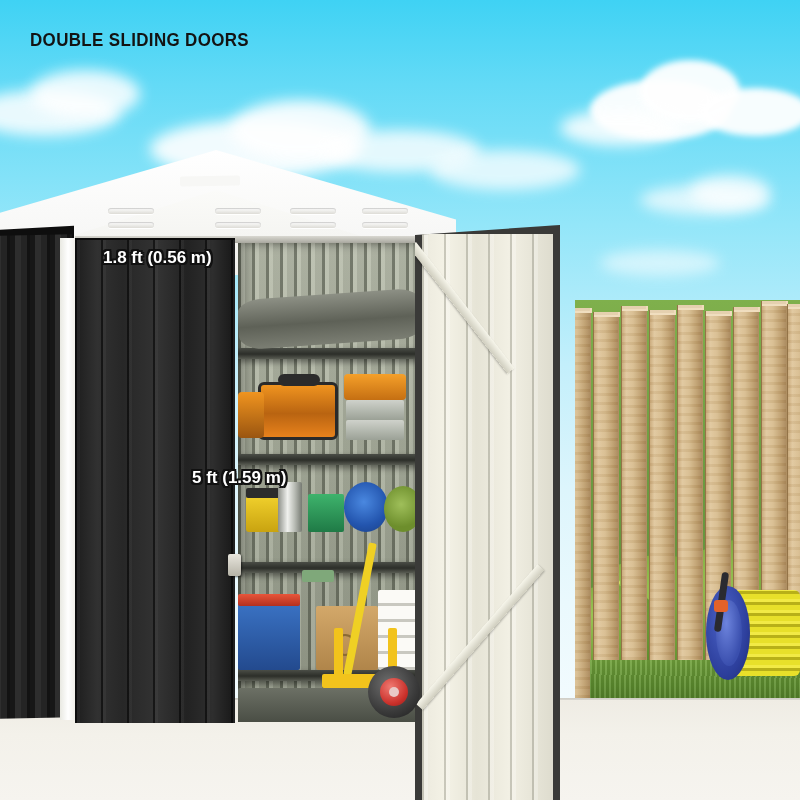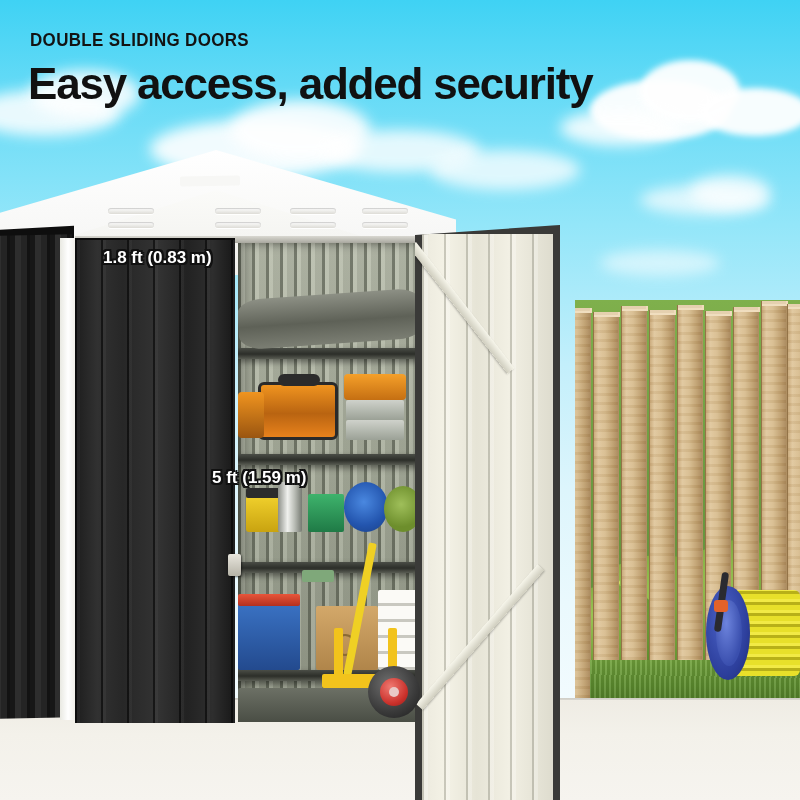--- a/index.html
+++ b/index.html
@@ -149,21 +149,21 @@
     font-family:"Liberation Sans", sans-serif;
   }
   .dim-label {
     position:absolute; font-weight:bold; color:#ffffff; font-size:17px;
     text-shadow:
       -2px -2px 0 #111, 2px -2px 0 #111, -2px 2px 0 #111, 2px 2px 0 #111,
       -2px 0 0 #111, 2px 0 0 #111, 0 -2px 0 #111, 0 2px 0 #111;
     white-space:nowrap;
   }
   .dim-w { left:103px; top:248px; }
-  .dim-h { left:192px; top:468px;margin-left:20px; }
+  .dim-h { left:192px; top:468px; }
 
   
   .callout {
     position:absolute; left:486px; top:341px; width:294px; height:222px;
     background:#ffffff;
     box-shadow:0 3px 10px rgba(0,0,0,.25);
     padding:6px 6px 0 6px;
   }
   .callout-photo {
     position:relative; width:282px; height:160px; overflow:hidden;
@@ -389,20 +389,19 @@
       <div class="open-door-inner">
         <div class="brace" style="left:-6px;top:8px;width:160px;height:9px;transform:rotate(52deg);transform-origin:left top;"></div>
         <div class="brace" style="left:-6px;top:470px;width:185px;height:9px;transform:rotate(-49deg);transform-origin:left top;"></div>
       </div>
     </div>
   </div>
 
   <div class="wheel-out"></div>
   <div class="wheel-hub"></div>
 
-  <div class="dim-label dim-w">1.8 ft (0.83 m)</div>
+  <div class="dim-label dim-w">1.8 ft (0.56 m)</div>
   <div class="dim-label dim-h">5 ft (1.59 m)</div>
 
 
   <div class="eyebrow">DOUBLE SLIDING DOORS</div>
-  <div class="headline">Easy access, added security</div>
 
 </div>
 
 </body></html>

